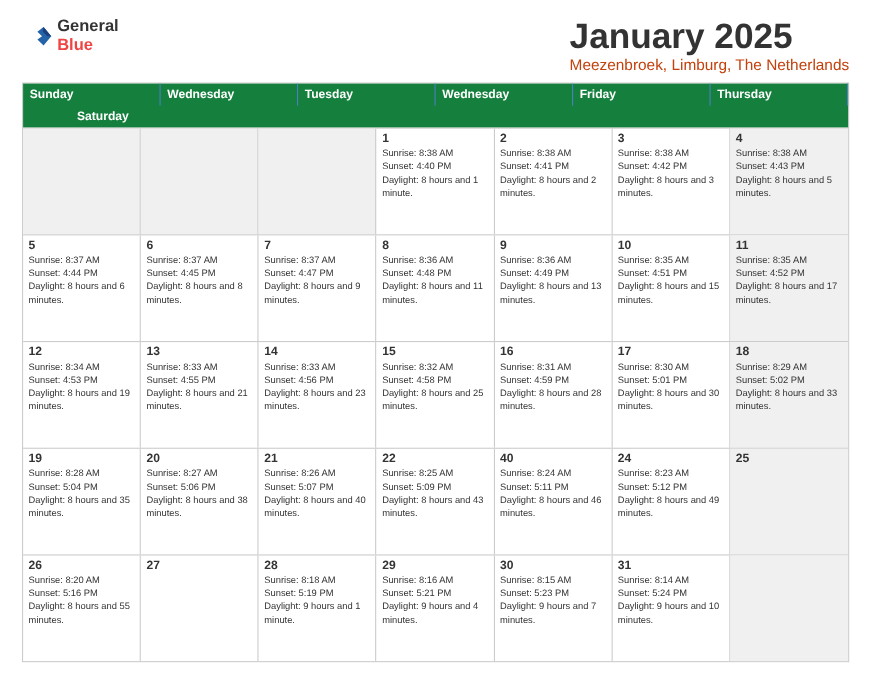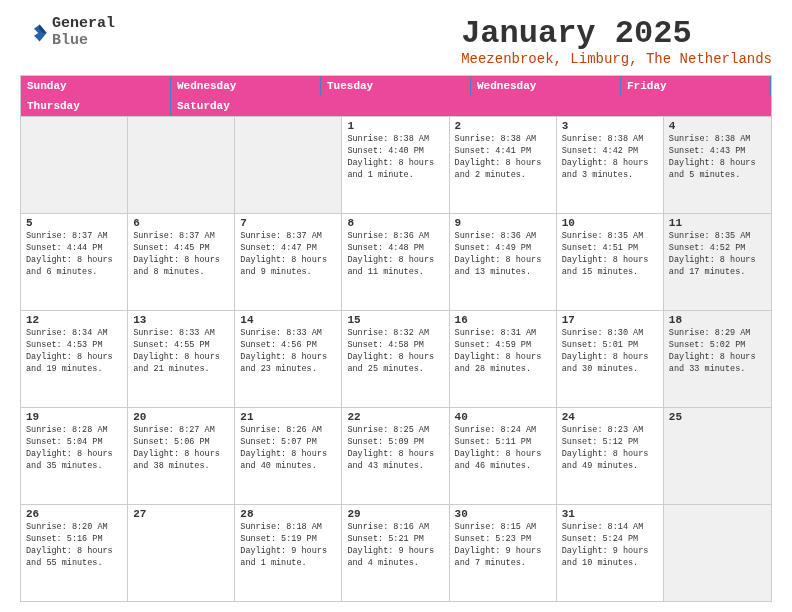--- a/index.html
+++ b/index.html
@@ -9,21 +9,20 @@
       width: 792px;
       height: 612px;
       overflow: hidden;
     }
     .page {
       width: 792px;
       height: 612px;
       padding: 16px 20px 10px 20px;
       display: flex;
       flex-direction: column;
-      font-family: Liberation Mono, monospace;
     }
     .header {
       display: flex;
       justify-content: space-between;
       align-items: flex-start;
       margin-bottom: 8px;
     }
     .logo {
       display: flex;
       align-items: center;
@@ -35,21 +34,21 @@
       line-height: 1.1;
     }
     .logo-general {
       font-size: 15px;
       font-weight: bold;
       color: #333;
     }
     .logo-blue {
       font-size: 15px;
       font-weight: bold;
-      color: #737373;
+      color: #ef4444;
     }
     .logo-icon {
       width: 28px;
       height: 28px;
     }
     .title-block {
       text-align: left;
     }
     .month-title {
       font-size: 32px;
@@ -62,32 +61,32 @@
       color: #c2410c;
     }
     .calendar {
       flex: 1;
       display: flex;
       flex-direction: column;
       border: 1px solid #ccc;
     }
     .cal-header {
       display: grid;
-      grid-template-columns: repeat(5, 1fr);
-      background: #ec4899;
+      grid-template-columns: repeat(6, 1fr);
+      background: #15803d;
     }
     .cal-header-cell {
       color: #fff;
       font-size: 11px;
       font-weight: bold;
       padding: 4px 6px;
       text-align: left;
       border-right: 1px solid #4a7fc0;
     }
-    .cal-header-cell:last-child { border-right: none; }
+    .cal-header-cell:last-child { border-right: none; margin-left: 43px; }
     .cal-body {
       flex: 1;
       display: grid;
       grid-template-rows: repeat(5, 1fr);
     }
     .cal-week {
       display: grid;
       grid-template-columns: repeat(7, 1fr);
       border-top: 1px solid #ccc;
     }

